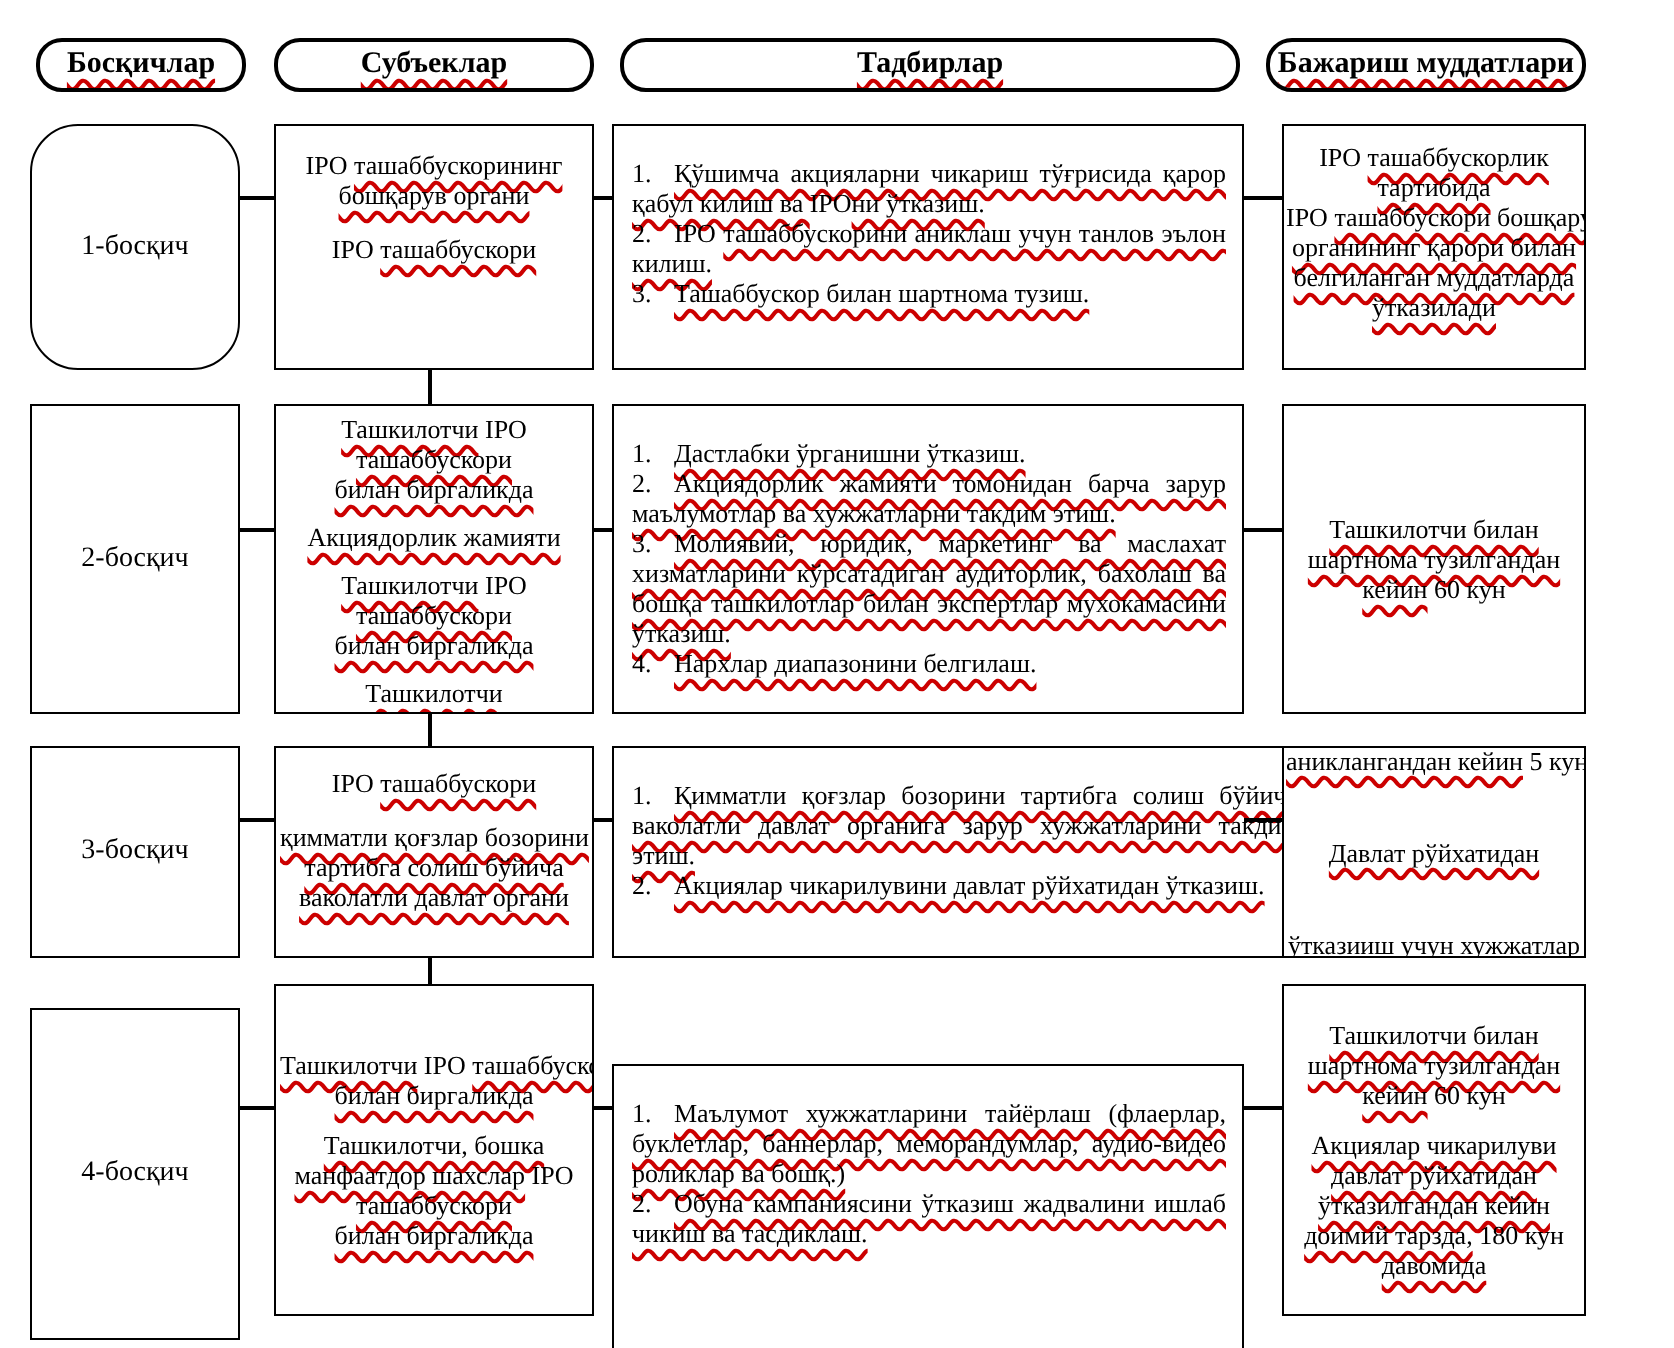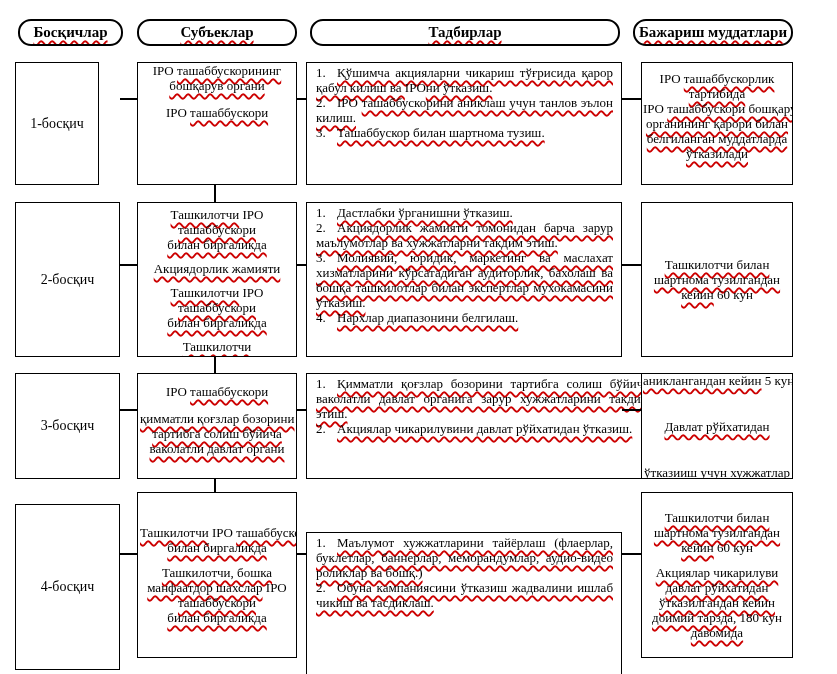--- a/index.html
+++ b/index.html
@@ -6,21 +6,21 @@
   body{width:837px;height:674px;font-family:"Liberation Serif","DejaVu Serif",serif;color:#000;}
   .canvas{position:relative;width:837px;height:674px;background:#fff;overflow:hidden;}
   .box{position:absolute;box-sizing:border-box;background:#fff;border:1.5px solid #000;overflow:hidden;}
   .hbox{border-width:2px;display:flex;align-items:center;justify-content:center;
         font-weight:bold;font-size:15px;white-space:nowrap;border-radius:13px;}
   .wavy{text-decoration:underline;text-decoration-style:wavy;text-decoration-color:#cc0000;
         text-decoration-thickness:1.5px;text-underline-offset:2.5px;text-decoration-skip-ink:none;}
   .stage{display:flex;align-items:center;justify-content:center;font-size:14px;}
   .cell{font-size:13px;}
   .subj{text-align:center;padding:0 2px;}
-  .act{text-align:justify;padding:2px 8px 0 9px;}
+  .act{text-align:justify;padding:16px 8px 0 9px;}
   .dl{text-align:center;padding:0 1px;}
   .mid{display:flex;flex-direction:column;justify-content:center;}
   .para{line-height:15px;margin:0;}
   .nw{white-space:nowrap;}
   .num{display:inline-block;min-width:21px;}
   .hline{position:absolute;height:1.5px;background:#000;}
   .vline{position:absolute;width:1.5px;background:#000;}
 </style>
 </head>
 <body>
@@ -31,24 +31,24 @@
   </div>
   <div class="box hbox" style="left:137px;top:19px;width:160px;height:27px">
     <span class="wavy">Субъеклар</span>
   </div>
   <div class="box hbox" style="left:310px;top:19px;width:310px;height:27px">
     <span class="wavy">Тадбирлар</span>
   </div>
   <div class="box hbox" style="left:633px;top:19px;width:160px;height:27px">
     <span class="wavy">Бажариш муддатлари</span>
   </div>
-<div class="box stage" style="left: 15px; top: 62px; width: 84px; height: 123px;">
+<div class="box stage" style="left: 15px; top: 62px; width: 105px; height: 123px; border-radius: 24px;">
       <span>1-босқич</span>
     </div>
-    <div class="box cell subj" style="left: 137px; top: 62px; width: 160px; height: 123px; ">
+    <div class="box cell subj" style="left: 137px; top: 62px; width: 160px; height: 123px; padding-top: 12px;">
       <div class="para"><span>IPO </span><span class="wavy">ташаббускорининг</span></div>
       <div class="para"><span class="wavy">бошқарув органи</span></div>
       <div class="sp" style="height: 12px;"></div>
       <div class="para"><span>IPO </span><span class="wavy">ташаббускори</span></div>
     </div>
     <div class="box cell act" style="left: 306px; top: 62px; width: 316px; height: 123px;">
       <div class="para"><span class="num">1.</span><span class="wavy">Қўшимча акцияларни чикариш тўғрисида қарор қабул килиш ва </span><span>IPO</span><span class="wavy">ни ўтказиш.</span></div>
       <div class="para"><span class="num">2.</span><span>IPO </span><span class="wavy">ташаббускорини аниклаш учун танлов эълон килиш.</span></div>
       <div class="para"><span class="num">3.</span><span class="wavy">Ташаббускор билан шартнома тузиш.</span></div>
     </div>

